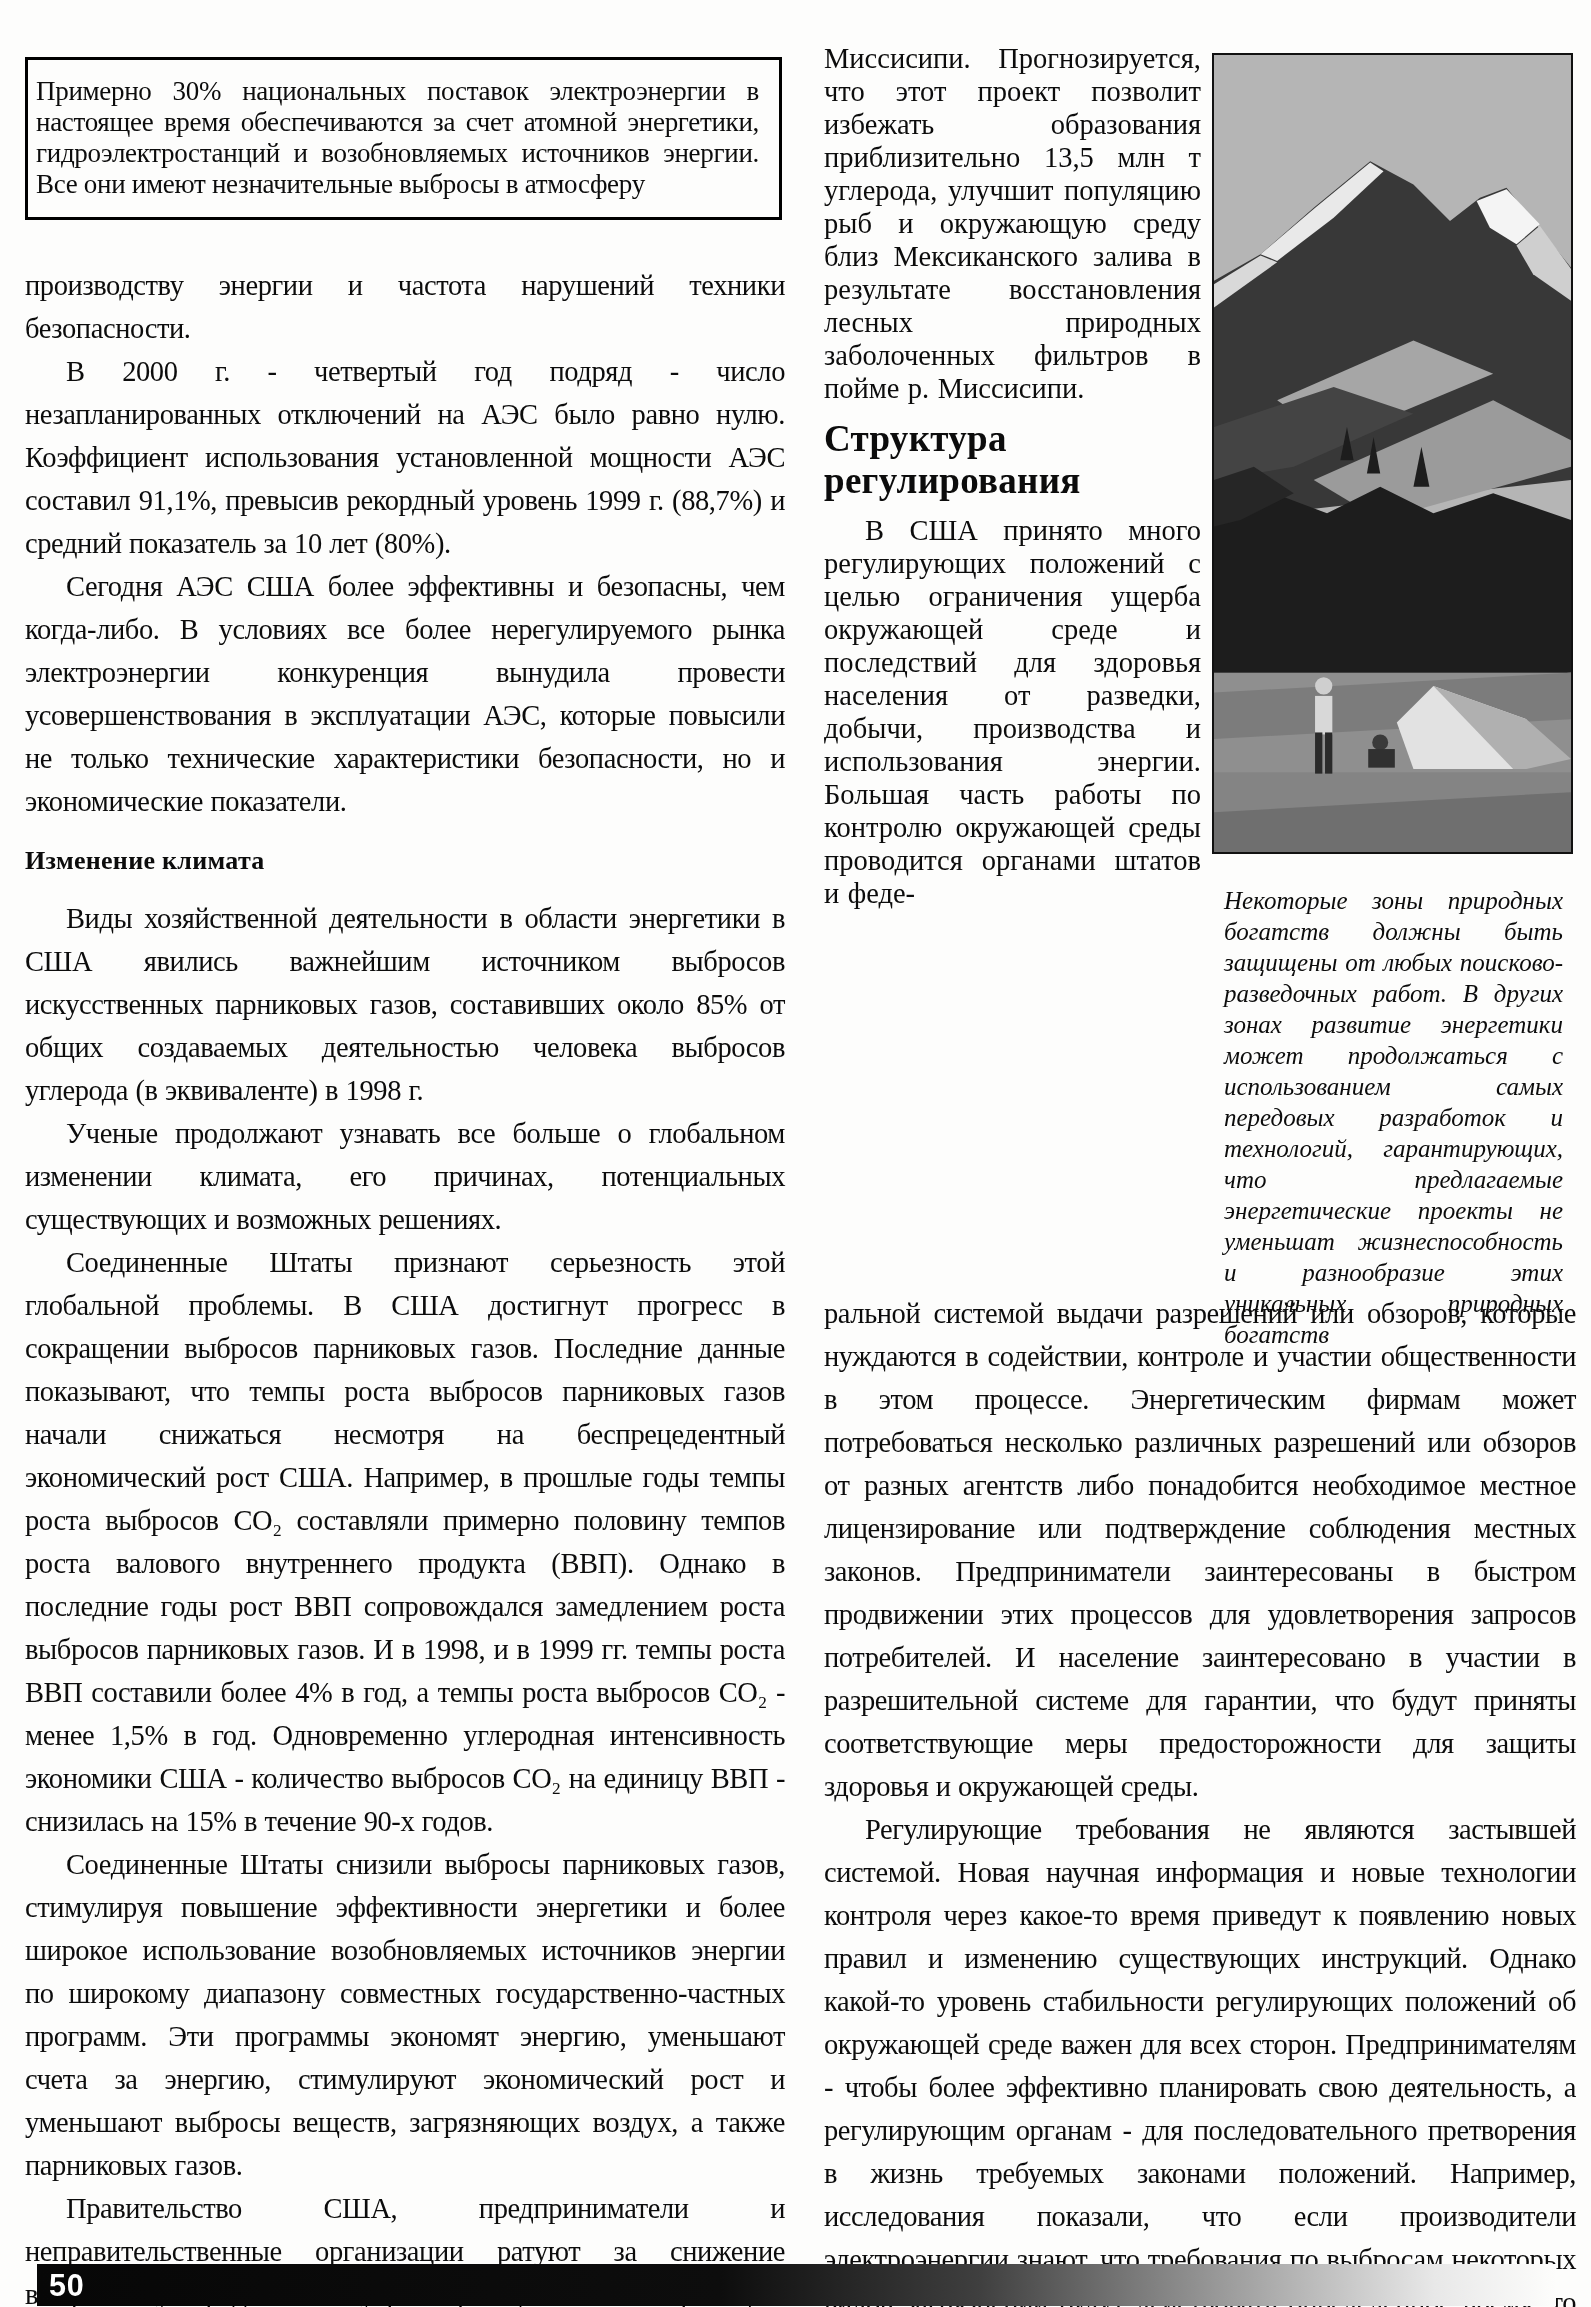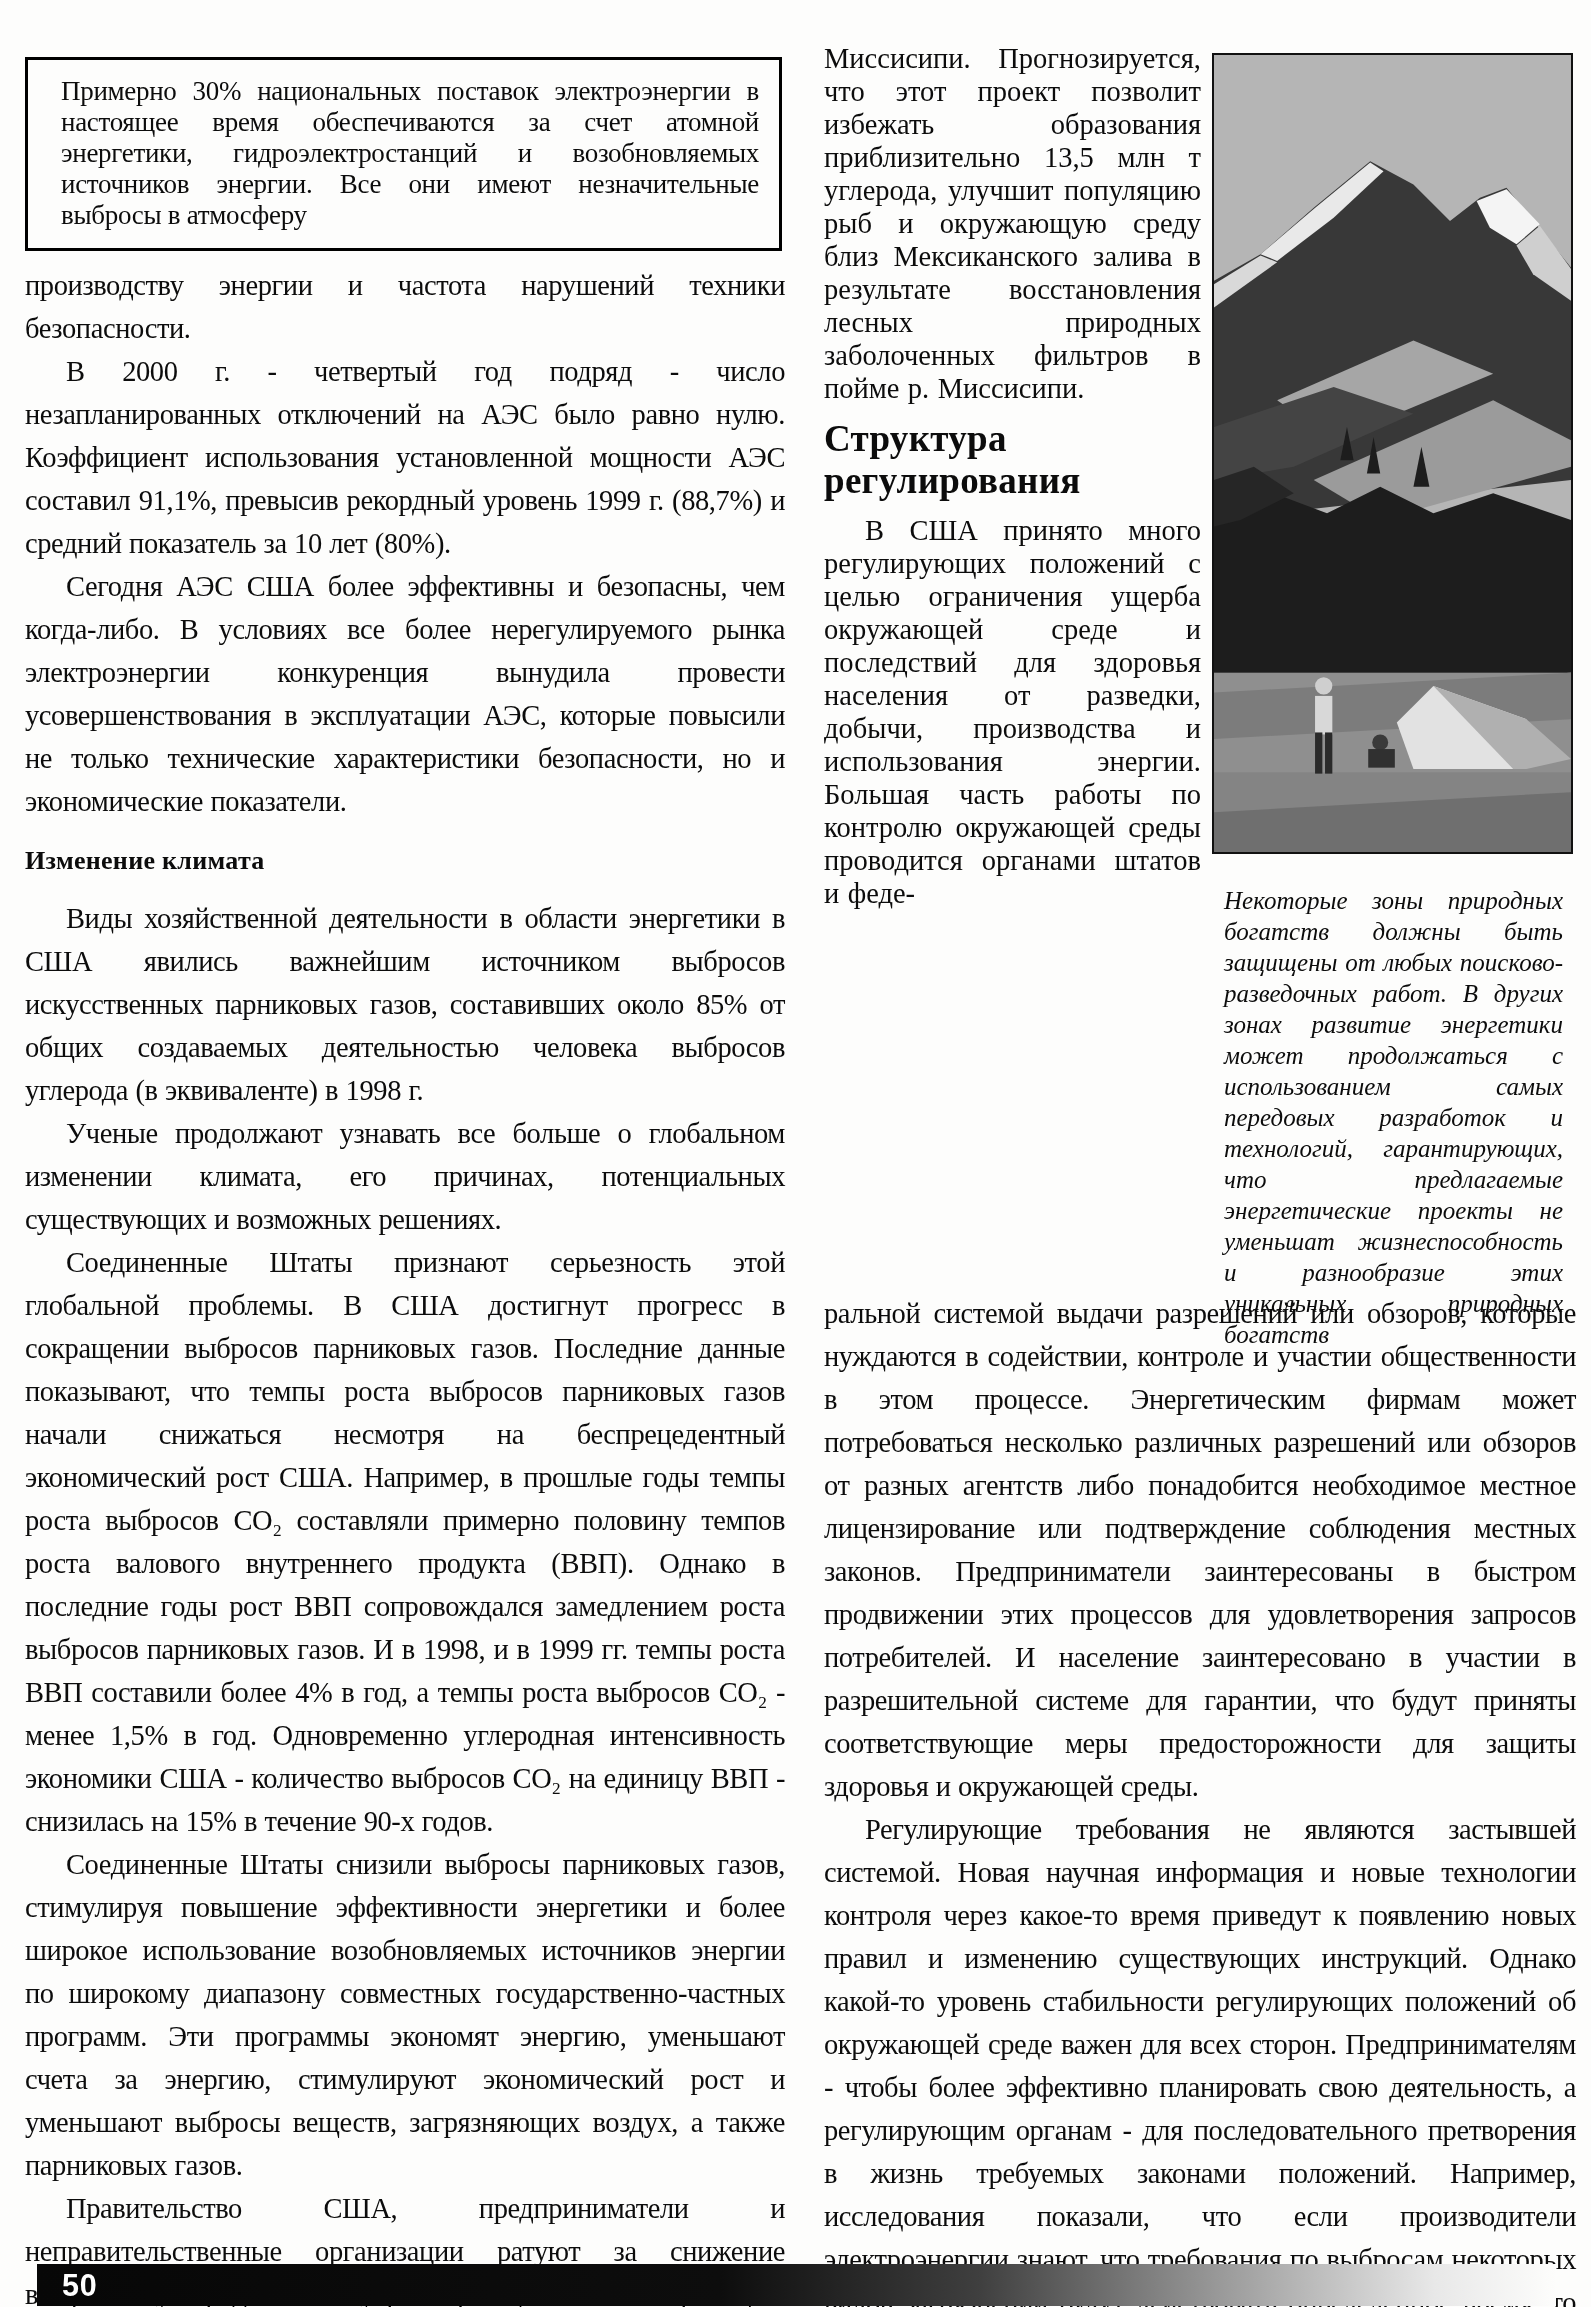--- a/index.html
+++ b/index.html
@@ -12,21 +12,21 @@
     color:#0c0c0c;
     overflow:hidden;
   }
   
   .intro-box{
     position:absolute;
     left:25px; top:57px;
     width:757px;
     box-sizing:border-box;
     border:3.3px solid #000;
-    padding:16px 20px 17px 33px;
+    padding:16px 20px 17px 8px;
   }
   .intro-box p{
     margin:0;
     font-size:27px;
     line-height:31px;
     text-align:justify;
     letter-spacing:-0.3px;
   }
   
   .bodytext p{
@@ -101,21 +101,21 @@
     left:37px; top:2264px;
     width:1519px; height:42px;
     background:linear-gradient(90deg,#070707 0%,#0d0d0d 45%,#3f3f3f 62%,#9a9a9a 78%,#e8e8e8 92%,#fdfdfc 100%);
     display:flex;
     align-items:center;
     font-family:"Liberation Sans", sans-serif;
     font-weight:bold;
     color:#ffffff;
     font-size:30.5px;
   }
-  .footer .pagenum{margin-left:25px;letter-spacing:0.7px;}
+  .footer .pagenum{margin-left:12px;letter-spacing:0.7px;}
   .footer .journal{margin-left:61px;letter-spacing:0.3px;white-space:nowrap;}
 </style>
 </head>
 <body>
 
 <div id="page">
 
   <div class="intro-box">
     <p>Примерно 30% национальных поставок электроэнергии в настоящее время обеспечиваются за счет атомной энергетики, гидроэлектростанций и возобновляемых источников энергии. Все они имеют незначительные выбросы в атмосферу</p>
   </div>

